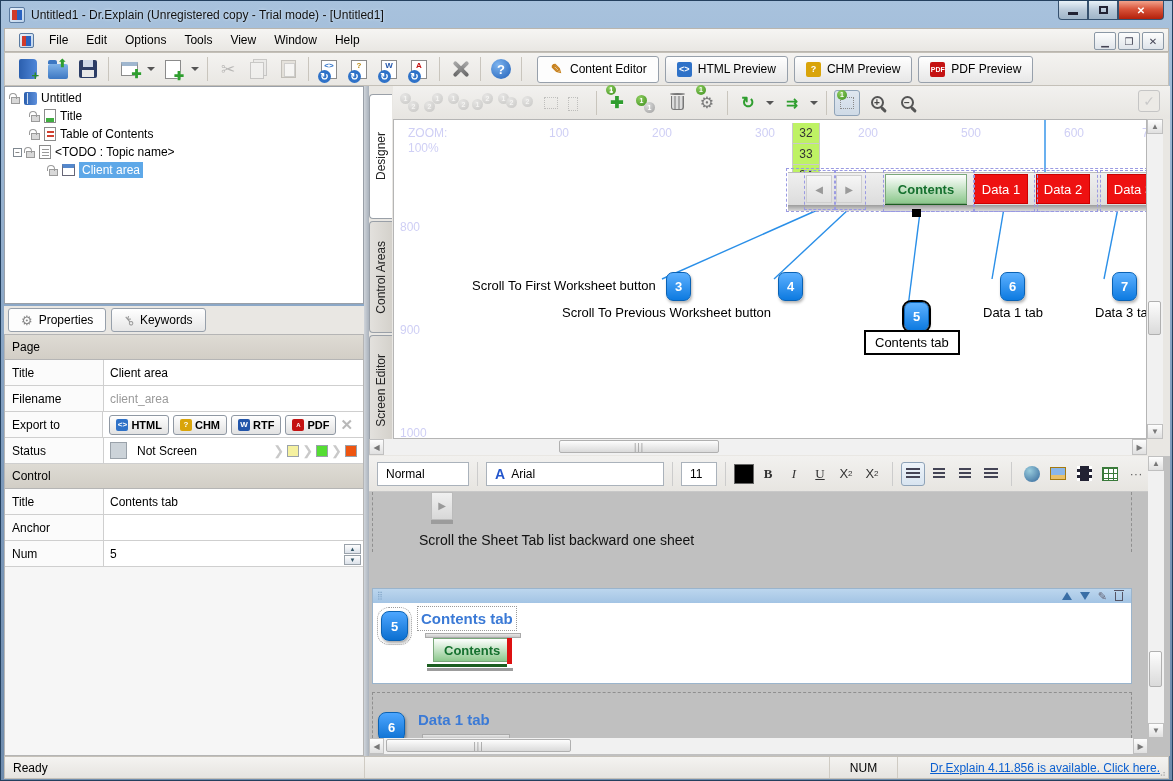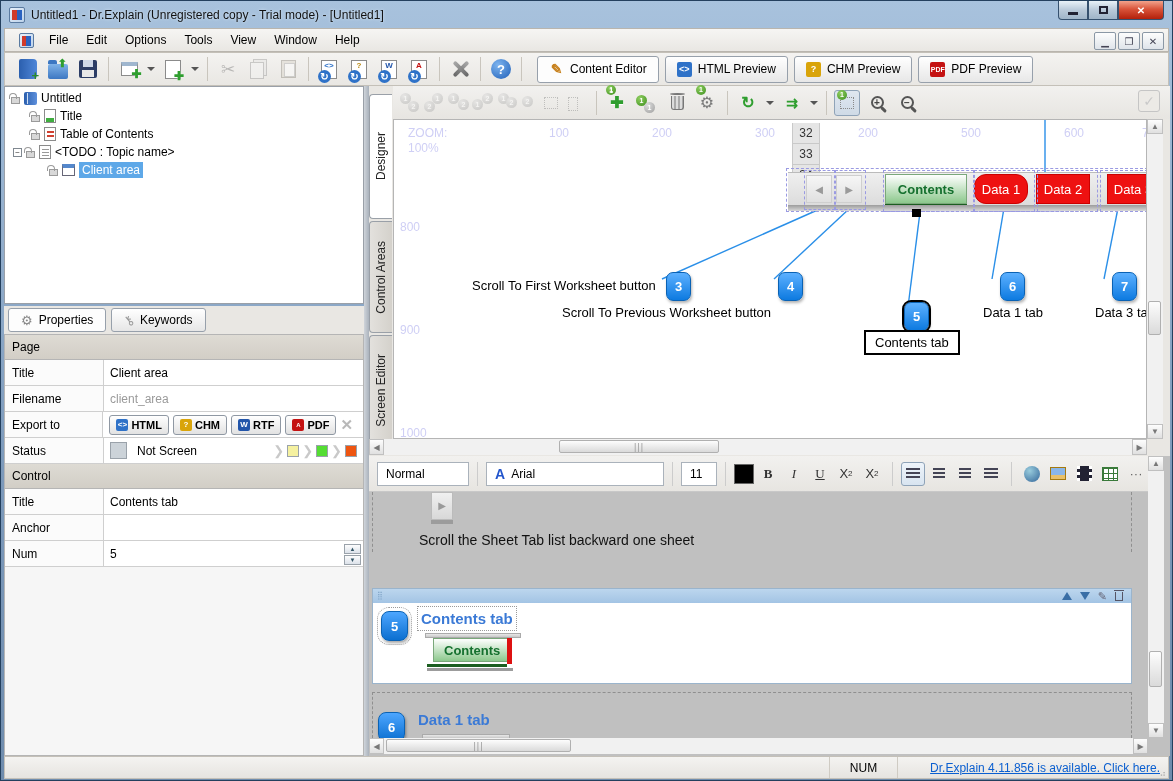--- a/index.html
+++ b/index.html
@@ -123,21 +123,21 @@
   .mag::after{content:"";position:absolute;right:-5px;bottom:-4px;width:7px;height:3px;background:#555;transform:rotate(45deg);border-radius:2px;}
   .chk-dis{position:absolute;right:10px;top:4px;width:22px;height:22px;border:1px solid #c5c5c5;border-radius:3px;color:#c9c9c9;font-size:14px;text-align:center;line-height:20px;background:#eceae6;}
   
   #canvas{position:absolute;left:24px;top:33px;width:754px;height:320px;background:#fff;border:1px solid #b5b5b5;overflow:hidden;}
   .ruler-num{position:absolute;color:#cfcff5;font-size:12px;}
   #zoom-lbl{position:absolute;left:14px;top:6px;color:#cfcff5;font-size:12px;line-height:15px;}
   .cv-line{stroke:#2a8fe8;stroke-width:1.4;}
   .dashed{position:absolute;border:1px dashed #9a9ae2;}
   
   #rows-tbl{position:absolute;left:398px;top:3px;width:28px;}
-  .rcell{height:21px;border:1px solid #c9c9c9;border-top:none;background:#e5e5e5;text-align:center;font-size:12px;color:#333;line-height:20px;}
+  .rcell{height:21px;border:1px solid #c9c9c9;border-top:none;background:#bef264;text-align:center;font-size:12px;color:#333;line-height:20px;}
   #tabbar{position:absolute;left:394px;top:52px;width:360px;height:33px;background:linear-gradient(180deg,#efefef,#dcdcdc);border-top:1px solid #bbb;}
   #tabbar::after{content:"";position:absolute;left:0;bottom:-6px;width:100%;height:6px;background:linear-gradient(180deg,#9c9c9c,#d8d8d8);}
   .nav-btn{position:absolute;top:2px;width:26px;height:28px;background:linear-gradient(180deg,#f6f6f6,#e0e0e0);border:1px solid #cfcfcf;color:#9a9a9a;font-size:10px;display:flex;align-items:center;justify-content:center;}
   .sheet-tab{position:absolute;top:1px;height:30px;display:flex;align-items:center;justify-content:center;font-size:13px;}
   .sheet-tab.green{background:linear-gradient(180deg,#ffffff,#8cc88c);border:1px solid #7aa87a;color:#15702e;font-weight:bold;box-shadow:0 3px 0 #1b5e20;}
   .sheet-tab.red{background:#ee1111;color:#fff;border:1px solid #c00;}
   .badge{width:25px;height:29px;border-radius:7px;background:linear-gradient(180deg,#5cb0ff,#0d7ae0);border:1px solid #0a62b4;color:#fff;font-weight:bold;font-size:13px;display:flex;align-items:center;justify-content:center;box-shadow:1px 2px 3px rgba(0,0,0,.3);}
   .badge.selected{outline:2px solid #000;}
   .callout-lbl{position:absolute;font-size:13px;color:#000;white-space:nowrap;}
   #lbl5-box{position:absolute;background:#fff;border:2px solid #000;padding:3px 9px;font-size:13px;}
@@ -520,21 +520,21 @@
       <div id="rows-tbl">
         <div class="rcell">32</div>
         <div class="rcell">33</div>
         <div class="rcell" style="border-bottom:none;height:14px;">34</div>
       </div>
 
       <div id="tabbar">
         <div class="nav-btn" style="left:18px;">◀</div>
         <div class="nav-btn" style="left:48px;">▶</div>
         <div class="sheet-tab green" style="left:97px;width:82px;">Contents</div>
-        <div class="sheet-tab red" style="left:186px;width:54px;border-radius:12px;">Data 1</div>
+        <div class="sheet-tab red" style="left:186px;width:54px;">Data 1</div>
         <div class="sheet-tab red" style="left:248px;width:54px;">Data 2</div>
         <div class="sheet-tab red" style="left:319px;width:52px;">Data 3</div>
       </div>
 
       <div class="dashed" style="left:392px;top:48px;width:362px;height:44px;"></div>
       <div class="dashed" style="left:410px;top:50px;width:31px;height:40px;"></div>
       <div class="dashed" style="left:441px;top:50px;width:31px;height:40px;"></div>
       <div class="dashed" style="left:489px;top:50px;width:91px;height:42px;"></div>
       <div class="dashed" style="left:580px;top:50px;width:61px;height:42px;"></div>
       <div class="dashed" style="left:643px;top:50px;width:61px;height:42px;"></div>
@@ -661,20 +661,21 @@
     <div class="sb" style="left:0;top:282px;width:779px;height:16px;">
       <div class="sb-btn" style="left:0;top:0;width:15px;height:16px;">◀</div>
       <div class="sb-thumb" style="left:17px;top:1px;width:185px;height:13px;display:flex;align-items:center;justify-content:center;">
           <span class="grip3">|||</span>
         </div>
       <div class="sb-btn" style="right:0;top:0;width:15px;height:16px;">▶</div>
     </div>
   </div>
 
   <div id="statusbar">
+    <div class="st-seg" style="width:360px;">Ready</div>
     <div class="st-seg" style="flex:1;"></div>
     <div class="st-seg" style="width:68px;justify-content:center;">NUM</div>
     <div class="st-seg" style="width:270px;border-right:none;justify-content:flex-end;">
       <span class="link">Dr.Explain 4.11.856 is available. Click here.</span>
     </div>
     <div class="resize-grip">⣠</div>
   </div>
 
 </div>
 

